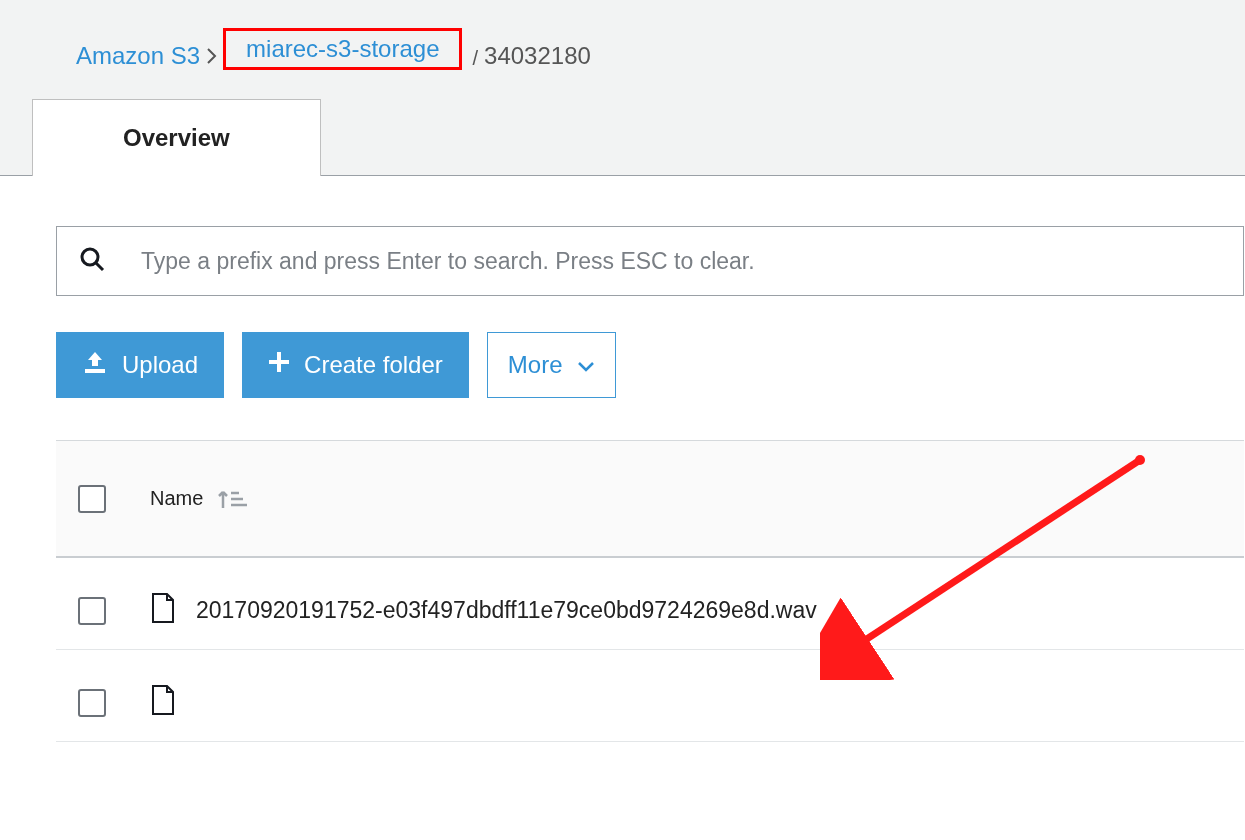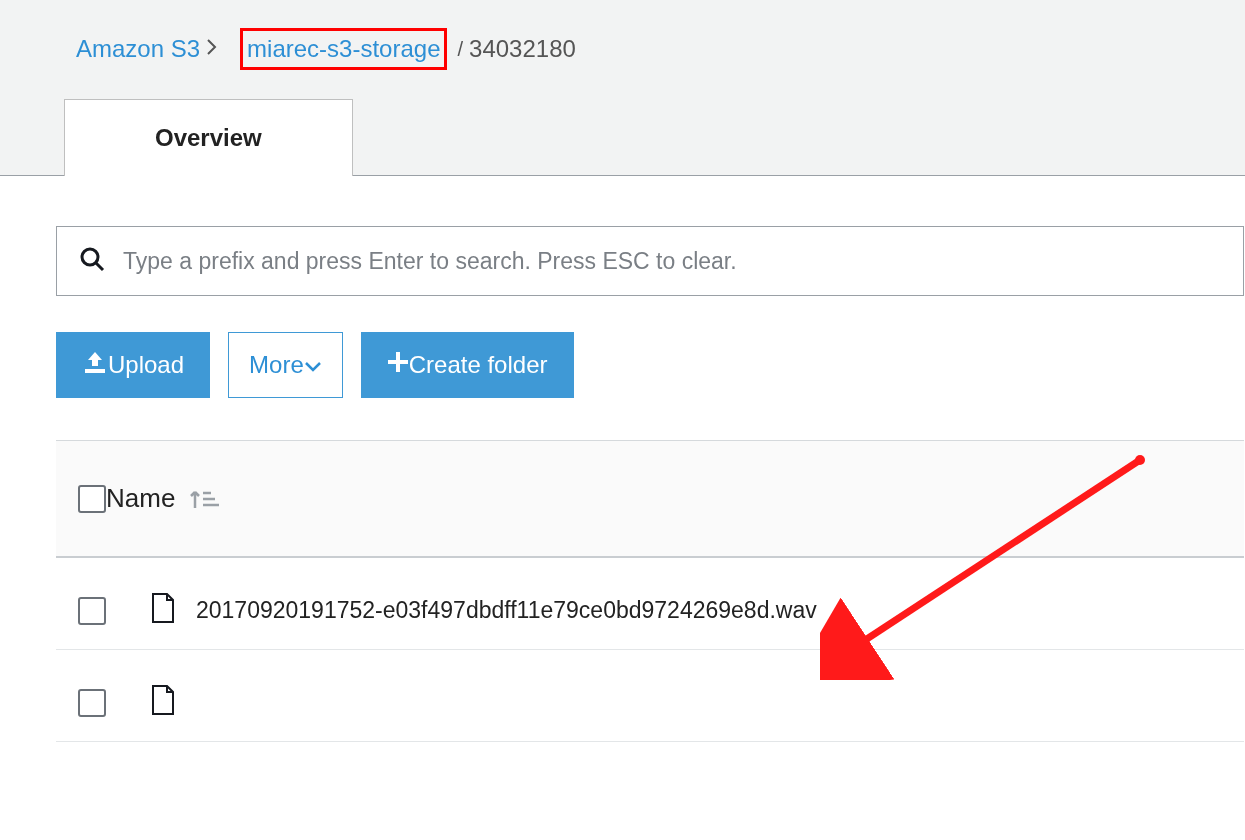--- a/index.html
+++ b/index.html
@@ -7,38 +7,38 @@
       font-family: "Helvetica Neue", Helvetica, Arial, sans-serif;
       background: #f2f3f3;
       color: #16191f;
       width: 1245px;
       height: 840px;
       overflow: hidden;
       position: relative;
     }
     .breadcrumb {
       display: flex;
-      align-items: center;
+      align-items: flex-end;
       padding: 28px 0 20px 76px;
       font-size: 24px;
     }
     .breadcrumb a { color: #2d8fd5; text-decoration: none; }
     .breadcrumb .sep { color: #555; font-size: 20px; padding: 0 6px;}
     .breadcrumb .current { color: #555; }
     .highlight-box {
       border: 3px solid #ff0000;
-      padding: 4px 4px;
-      margin-left: 17px;
+      padding: 4px 20px;
+      margin-left: 0;
       margin-right: 4px;
     }
     .tabs-row {
       display: flex;
       align-items: flex-end;
       border-bottom: 1px solid #9aa0a6;
-      padding-left: 64px;
+      padding-left: 32px;
       margin-top: 8px;
     }
     .tab {
       background: #fff;
       border: 1px solid #bfbfbf;
       border-bottom: none;
       padding: 24px 90px;
       font-size: 24px;
       font-weight: 600;
       color: #222;
@@ -60,33 +60,34 @@
       padding: 0 22px;
       background: #fff;
     }
     .search-wrap svg { flex: none; }
     .search-wrap input {
       border: none;
       outline: none;
       font-size: 23px;
       color: #333;
       width: 100%;
-      margin-left: 18px;
+      margin-left: 36px;
       background: transparent;
     }
     .search-wrap input::placeholder { color: #7a7f85; }
     .toolbar {
       display: flex;
       gap: 18px;
       margin-top: 36px;
       align-items: stretch;
     }
     .btn {
       display: inline-flex;
       align-items: center;
+      gap: 14px;
       font-size: 24px;
       height: 66px;
       padding: 0 26px;
       cursor: pointer;
       border: none;
     }
     .btn-primary { background: #3f99d6; color: #fff; }
     .btn-outline {
       background: #fff;
       color: #2d8fd5;
@@ -108,21 +109,22 @@
       width: 28px; height: 28px;
       border: 2px solid #6b7178;
       border-radius: 3px;
       background: #fff;
       cursor: pointer;
     }
     .col-name-head {
       display: flex;
       align-items: center;
       gap: 14px;
-      font-size: 26px;
+      margin-left: 44px;
+      font-size: 20px;
       color: #222;
     }
     .sort-icon svg { display:block; }
     .row {
       display: flex;
       align-items: center;
       height: 78px;
       border-bottom: 1px solid #e3e6e8;
       padding-left: 22px;
       font-size: 23px;
@@ -174,36 +176,36 @@
   <div class="toolbar">
     <button class="btn btn-primary">
       <span>
         <svg width="26" height="24" viewBox="0 0 26 24">
             <path d="M13 2 L6 10 L10 10 L10 16 L16 16 L16 10 L20 10 Z" fill="#fff"></path>
             <rect x="3" y="19" width="20" height="4" fill="#fff"></rect>
           </svg>
       </span>
       <span>Upload</span>
     </button>
+    <button class="btn btn-primary">
+      <span>
+        <svg width="22" height="22" viewBox="0 0 22 22">
+            <rect x="9" y="1" width="4" height="20" fill="#fff"></rect>
+            <rect x="1" y="9" width="20" height="4" fill="#fff"></rect>
+          </svg>
+      </span>
+      <span>Create folder</span>
+    </button>
     <button class="btn btn-outline">
       <span>More</span>
       <span>
         <svg width="18" height="12" viewBox="0 0 18 12">
             <path d="M2 2 L9 9 L16 2" stroke="#2d8fd5" stroke-width="2.5" fill="none"></path>
           </svg>
       </span>
-    </button>
-    <button class="btn btn-primary">
-      <span>
-        <svg width="22" height="22" viewBox="0 0 22 22">
-            <rect x="9" y="1" width="4" height="20" fill="#fff"></rect>
-            <rect x="1" y="9" width="20" height="4" fill="#fff"></rect>
-          </svg>
-      </span>
-      <span>Create folder</span>
     </button>
   </div>
 
   <div class="table-wrap">
     <div class="thead">
       <div class="checkbox"></div>
       <div class="col-name-head">
         <span>Name</span>
         <span class="sort-icon">
           <svg width="30" height="26" viewBox="0 0 30 26">

